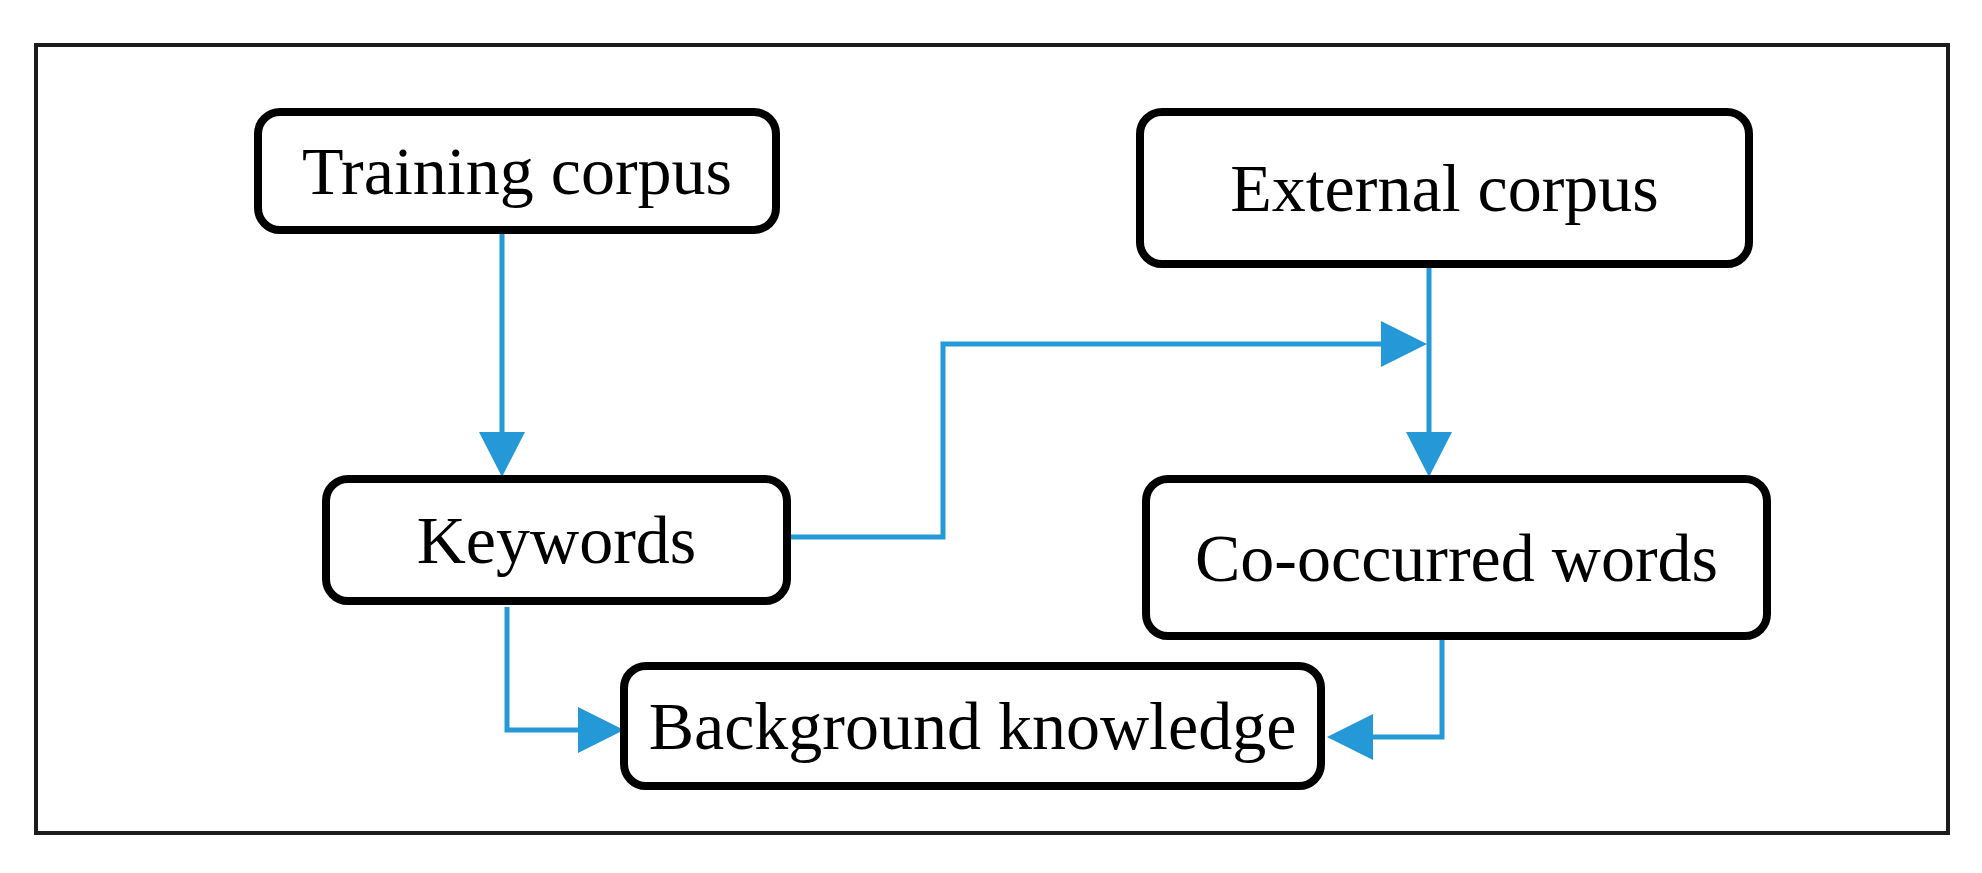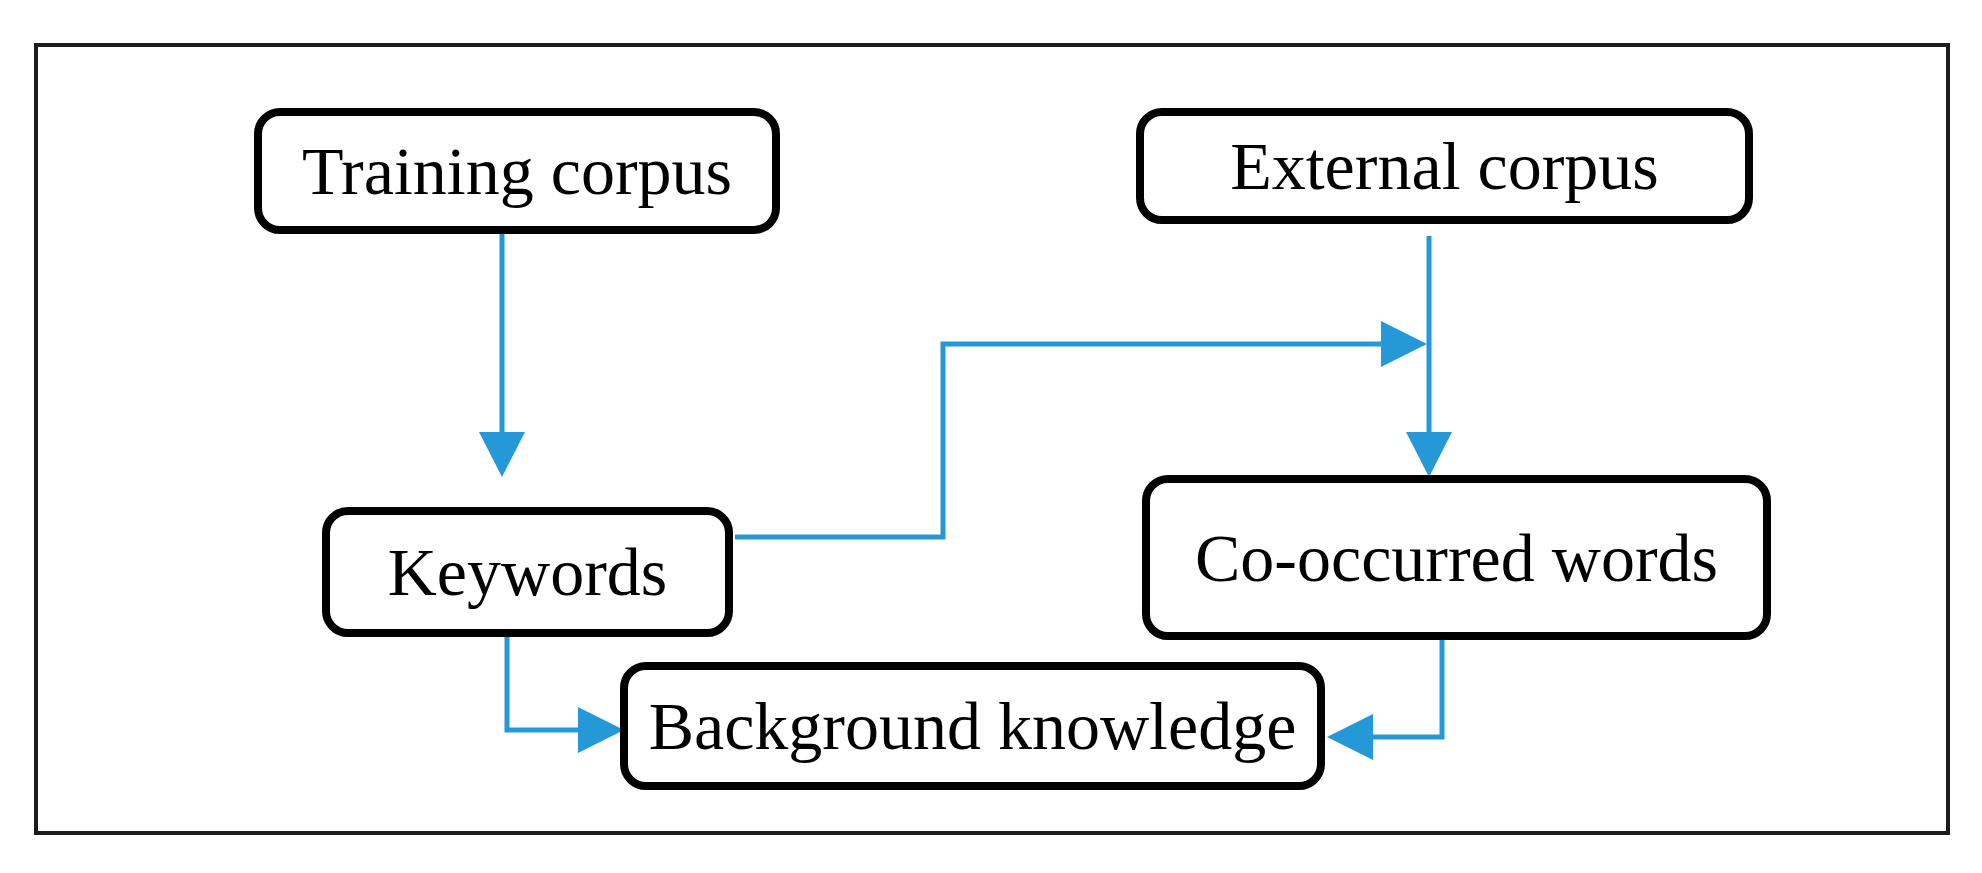--- a/index.html
+++ b/index.html
@@ -45,22 +45,22 @@
     background: var(--bg);
     display: flex;
     align-items: center;
     justify-content: center;
     font-size: 68px;
     line-height: 1;
     white-space: nowrap;
     z-index: 2;
   }
   .node-training    { left: 254px;  top: 108px; width: 526px; height: 126px; }
-  .node-external    { left: 1136px; top: 108px; width: 617px; height: 116px; }
-  .node-keywords    { left: 322px;  top: 475px; width: 411px; height: 130px; margin-top: 32px; }
+  .node-external    { left: 1136px; top: 108px; width: 617px; height: 160px; }
+  .node-keywords    { left: 322px;  top: 475px; width: 469px; height: 130px; }
   .node-cooccurred  { left: 1142px; top: 475px; width: 629px; height: 165px; }
   .node-background  { left: 620px;  top: 662px; width: 705px; height: 128px; }
   .edge-label {
     position: absolute;
     left: 525px; top: 302px;
     font-size: 63px;
     line-height: 1;
     white-space: nowrap;
     z-index: 2;
   }

